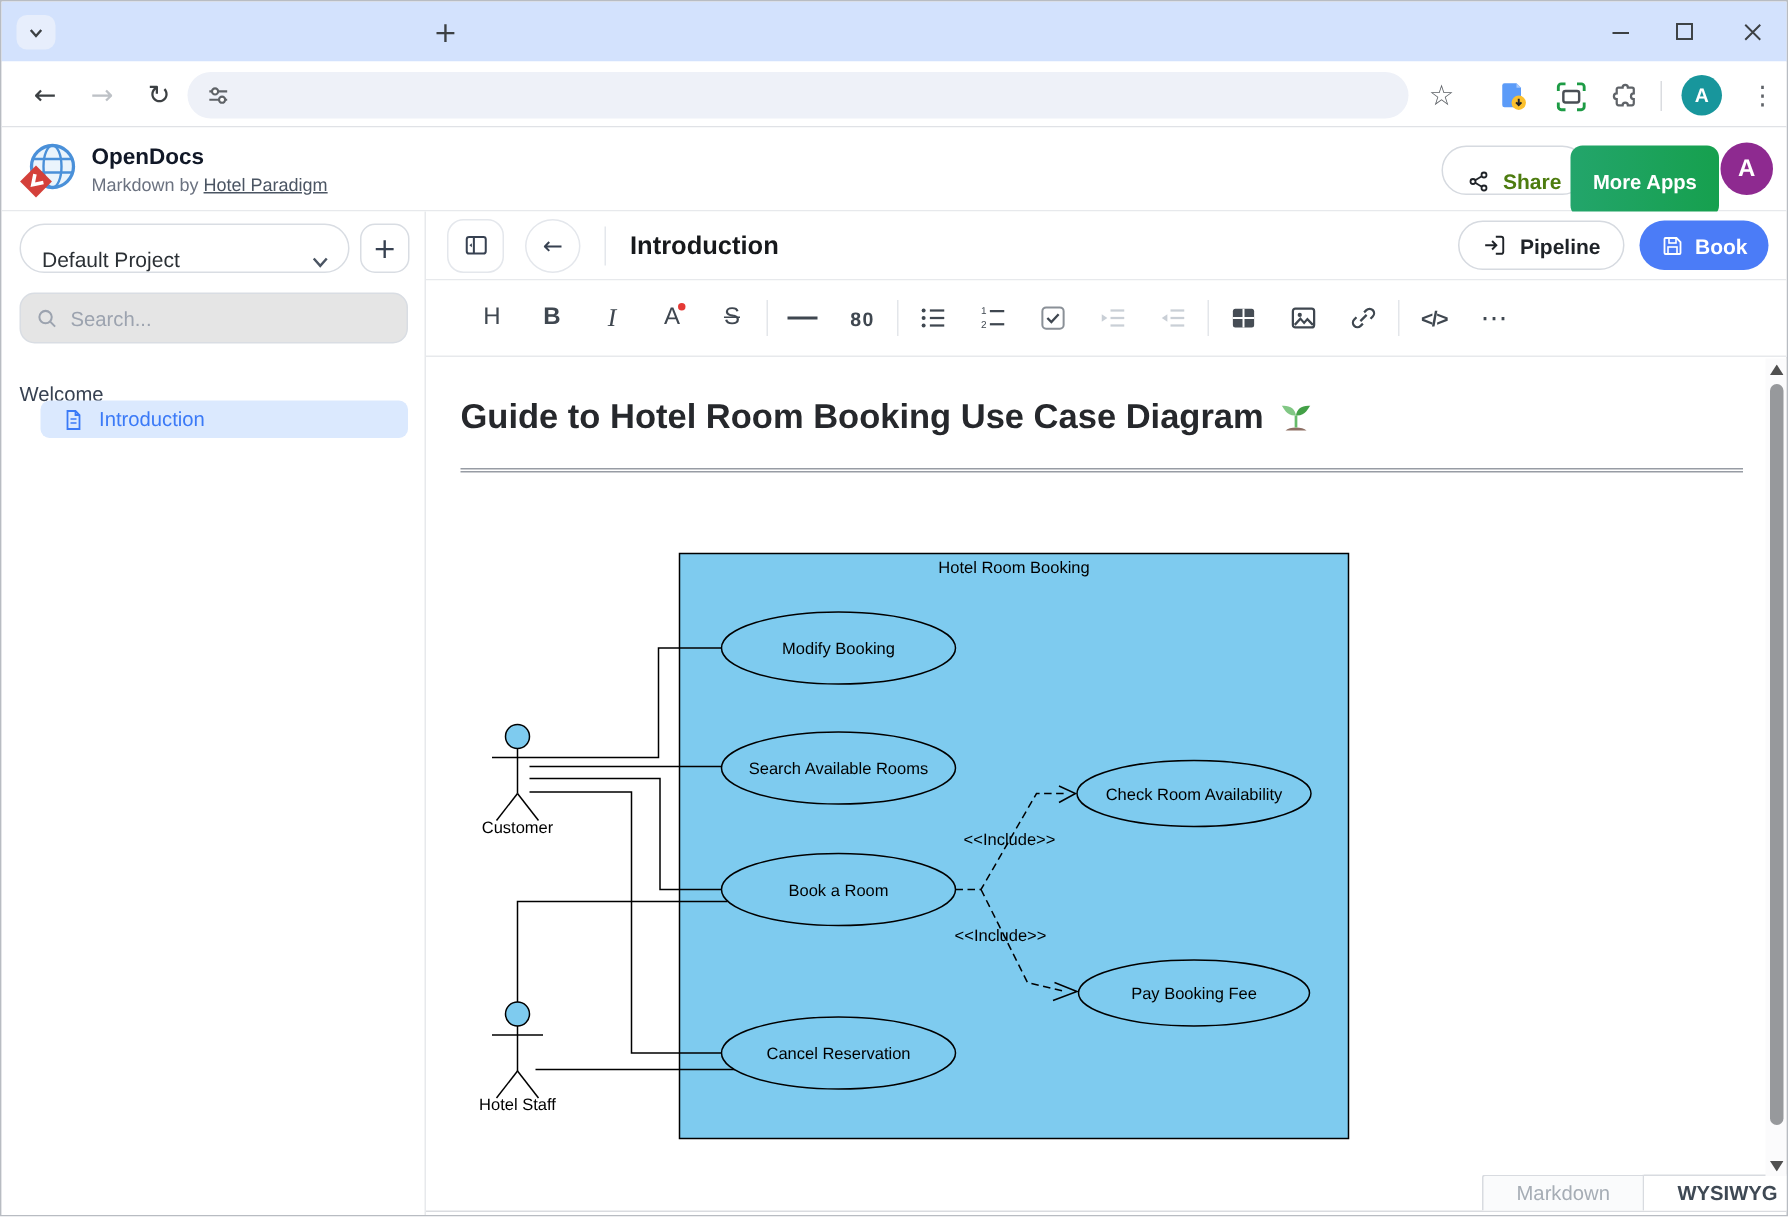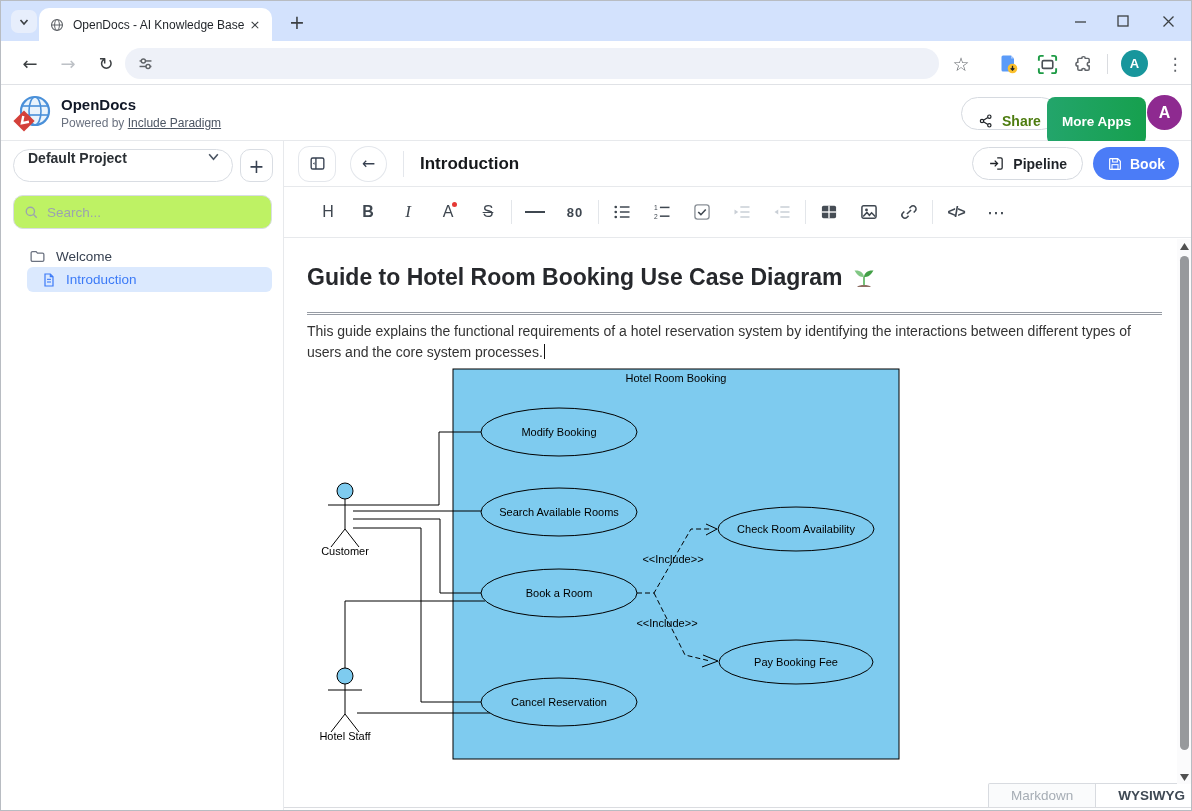--- a/index.html
+++ b/index.html
@@ -32,27 +32,27 @@
   .logo { left:12px; top:92px; width:40px; height:40px; }
   .app-name { left:60px; top:95px; font-size:15px; font-weight:700; color:#111827; }
   .powered { left:60px; top:115px; font-size:12px; color:#6b7280; }
   .powered a { color:#4b5563; text-decoration:underline; }
   .share-btn { left:960px; top:96px; height:33px; padding:0 16px; border:1px solid #d6dae0; border-radius:17px; background:#fff; display:flex; align-items:flex-end; gap:8px; font-size:14px; font-weight:600; color:#4d7c0f; }
   .moreapps-btn { left:1046px; top:96px; height:48px; padding:0 15px; border-radius:8px; background:linear-gradient(90deg,#23a56b,#16a04e); color:#fff; font-size:13.5px; font-weight:700; display:flex; align-items:center; }
   .avatar-lg { left:1146px; top:94px; width:35px; height:35px; border-radius:50%; background:#8e2a90; color:#fff; font-size:16px; font-weight:700; display:flex; align-items:center; justify-content:center; }
 
   
   .sidebar { left:0; top:140px; width:283px; height:671px; background:#fff; border-right:1px solid #e7e9ec; }
-  .proj-select { left:12px; top:148px; width:220px; height:33px; border:1px solid #d9dde3; border-radius:17px; display:flex; align-items:flex-start; justify-content:space-between; padding:0 12px 0 14px; font-size:14px; font-weight:700; color:#2b3035; background:#fff; }
+  .proj-select { left:12px; top:148px; width:220px; height:33px; border:1px solid #d9dde3; border-radius:17px; display:flex; align-items:flex-end; justify-content:space-between; padding:0 12px 0 14px; font-size:14px; font-weight:400; color:#2b3035; background:#fff; }
   .add-btn { left:239px; top:148px; width:33px; height:33px; border:1px solid #d9dde3; border-radius:10px; background:#fff; display:flex; align-items:center; justify-content:center; font-size:19px; color:#374151; }
-  .search-box { left:12px; top:194px; width:259px; height:34px; border:1px solid #d9dde3; border-radius:10px; display:flex; align-items:center; padding:0 10px; background:#bef264; }
+  .search-box { left:12px; top:194px; width:259px; height:34px; border:1px solid #d9dde3; border-radius:10px; display:flex; align-items:center; padding:0 10px; background:#e5e5e5; }
   .search-box input { border:none; outline:none; font-size:13.5px; color:#374151; margin-left:8px; width:200px; font-family:"Liberation Sans",sans-serif; background:transparent; }
   .search-box input::placeholder { color:#9ca3af; }
   .tree-row { display:flex; align-items:center; gap:10px; font-size:13.5px; color:#374151; }
-  .row-welcome { left:28px; top:244px; height:22px; }
+  .row-welcome { left:12px; top:244px; height:22px;flex-direction:column; }
   .row-intro { left:26px; top:266px; width:245px; height:25px; border-radius:6px; background:#dbe9fe; color:#3b7af7; padding-left:14px; gap:9px; }
 
   
   .doc-header { left:283px; top:140px; width:909px; height:46px; background:#fff; border-bottom:1px solid #e7e9ec; display:flex; align-items:center; }
   .dh-btn { width:38px; height:36px; border:1px solid #e4e7ec; border-radius:11px; background:#fff; display:flex; align-items:center; justify-content:center; margin-left:14px; color:#374151; }
   .dh-btn.round { border-radius:50%; width:37px; font-size:16px; }
   .dh-sep { width:1px; height:26px; background:#e4e7ec; margin:0 0 0 16px; }
   .doc-title { font-size:17px; font-weight:700; color:#17191c; margin-left:16px; }
   .pipeline-btn { margin-left:auto; height:33px; padding:0 15px; border:1px solid #d6dae0; border-radius:17px; background:#fff; display:flex; align-items:center; gap:8px; font-size:14px; font-weight:600; color:#1f2328; }
   .save-btn { margin:0 14px 0 10px; height:33px; padding:0 14px; border-radius:17px; background:#4b7cf7; color:#fff; display:flex; align-items:center; gap:7px; font-size:14px; font-weight:600; }
@@ -97,29 +97,20 @@
 <body>
 
 <div class="page">
 
   <div class="abs titlebar">
     <div class="abs tab-search-btn">
       <svg width="12" height="12" viewBox="0 0 12 12">
           <polyline points="2.5,4 6,8 9.5,4" fill="none" stroke="#3c4043" stroke-width="1.6"></polyline>
         </svg>
     </div>
-    <div class="abs tab">
-      <svg width="16" height="16" viewBox="0 0 24 24">
-        <circle cx="12" cy="12" r="8.2" fill="none" stroke="#5f6368" stroke-width="1.7"></circle>
-        <ellipse cx="12" cy="12" rx="3.6" ry="8.2" fill="none" stroke="#5f6368" stroke-width="1.5"></ellipse>
-        <line x1="3.8" y1="12" x2="20.2" y2="12" stroke="#5f6368" stroke-width="1.5"></line>
-      </svg>
-      <span class="tab-title">OpenDocs - AI Knowledge Base</span>
-      <span class="tab-close glyph">×</span>
-    </div>
     <div class="abs new-tab glyph">+</div>
     <div class="abs winctl" style="left:1060px;">
       <svg width="13" height="13" viewBox="0 0 13 13">
           <line x1="1" y1="7" x2="12" y2="7" stroke="#3c4043" stroke-width="1.3"></line>
         </svg>
     </div>
     <div class="abs winctl" style="left:1103px;">
       <svg width="12" height="12" viewBox="0 0 12 12">
           <rect x="1" y="1" width="10" height="10" fill="none" stroke="#3c4043" stroke-width="1.3"></rect>
         </svg>
@@ -175,21 +166,21 @@
     <circle cx="22" cy="18" r="14" fill="#eaf4fc" stroke="#4a90d9" stroke-width="2.2"></circle>
     <ellipse cx="22" cy="18" rx="6" ry="14" fill="none" stroke="#4a90d9" stroke-width="1.6"></ellipse>
     <line x1="8.5" y1="13" x2="35.5" y2="13" stroke="#4a90d9" stroke-width="1.6"></line>
     <line x1="8" y1="22" x2="36" y2="22" stroke="#4a90d9" stroke-width="1.6"></line>
     <g transform="rotate(45 11 28)">
       <rect x="3.5" y="20.5" width="15" height="15" fill="#d4403a"></rect>
       <path d="M7 25l4 6 4-6" fill="none" stroke="#fff" stroke-width="2.4"></path>
     </g>
   </svg>
   <div class="abs app-name">OpenDocs</div>
-  <div class="abs powered"><span>Powered by </span><a href="#">Include Paradigm</a></div>
+  <div class="abs powered"><span>Markdown by </span><a href="#">Hotel Paradigm</a></div>
   <div class="abs share-btn">
     <svg width="16" height="16" viewBox="0 0 24 24">
       <circle cx="6" cy="12" r="2.5" fill="none" stroke="#1f2328" stroke-width="1.8"></circle>
       <circle cx="17" cy="5.5" r="2.5" fill="none" stroke="#1f2328" stroke-width="1.8"></circle>
       <circle cx="17" cy="18.5" r="2.5" fill="none" stroke="#1f2328" stroke-width="1.8"></circle>
       <line x1="8.2" y1="10.8" x2="14.8" y2="6.8" stroke="#1f2328" stroke-width="1.8"></line>
       <line x1="8.2" y1="13.2" x2="14.8" y2="17.2" stroke="#1f2328" stroke-width="1.8"></line>
     </svg>
     <span>Share</span>
   </div>
@@ -342,21 +333,20 @@
   <div class="abs content">
     <h1 class="abs doc-h1">
       <span>Guide to Hotel Room Booking Use Case Diagram</span>
       <svg width="24" height="24" viewBox="0 0 24 24">
         <path d="M5 21c2.5-2.6 11.5-2.6 14 0z" fill="#8d6e63"></path>
         <path d="M12 19v-8" fill="none" stroke="#66bb6a" stroke-width="1.8"></path>
         <path d="M12 11C5.5 11.5 4 6 2.5 4.5 8 4 11.5 6.5 12 11z" fill="#81c784"></path>
         <path d="M12 11c6.5.5 8-5 9.5-6.5C16 4 12.5 6.5 12 11z" fill="#43a047"></path>
       </svg>
     </h1>
-    <p class="abs doc-p"><span>This guide explains the functional requirements of a hotel reservation system by identifying the interactions between different types of users and the core system processes.</span><span class="caret"></span></p>
 
     <svg class="abs diagram-svg" width="600" height="394" viewBox="0 0 600 394">
 
       <rect x="146" y="1" width="446" height="390" fill="#7ecbef" stroke="#000" stroke-width="1"></rect>
       <text x="369" y="14" font-size="11" text-anchor="middle" fill="#000">Hotel Room Booking</text>
 
       <g fill="none" stroke="#000" stroke-width="1">
         <path d="M55 137 H132 V64 H174"></path>
         <path d="M46 143 H174"></path>
         <path d="M46 151 H133 V225 H174"></path>

